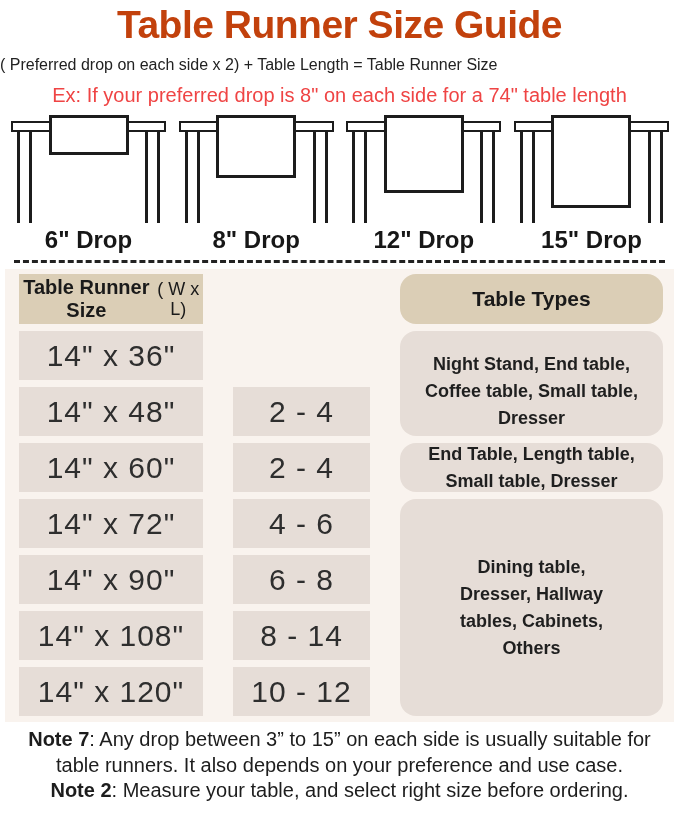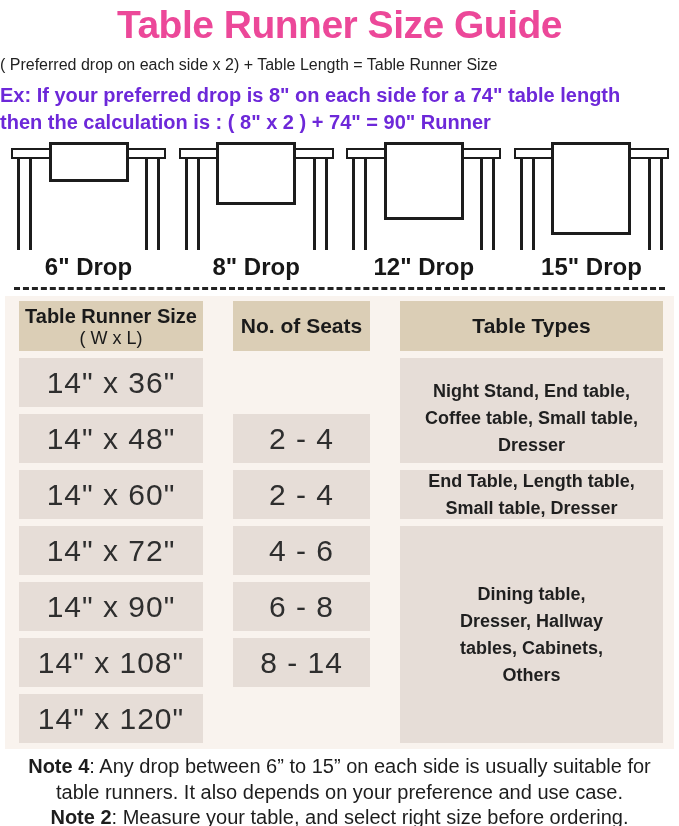--- a/index.html
+++ b/index.html
@@ -11,24 +11,24 @@
   }
   *{box-sizing:border-box;}
   html,body{margin:0;padding:0;}
   body{
     width:679px;height:826px;overflow:hidden;background:#ffffff;
     font-family:"Liberation Sans","DejaVu Sans",sans-serif;color:var(--ink);
   }
   
   .page-title{
     margin:2px 0 0;text-align:center;font-size:39px;line-height:46px;
-    font-weight:800;letter-spacing:-0.5px;color:#ec4899;
+    font-weight:800;letter-spacing:-0.5px;color:#c2410c;
   }
   .formula-line{margin:3px 0 0;text-align:left;font-size:16px;line-height:27px;color:#222;}
-  .example-line{margin:0;font-size:20px;line-height:27px;color:#6d28d9;font-weight:bold;}
+  .example-line{margin:0;text-align:center;font-size:20px;line-height:27px;color:#ef4444;}
   .example-line.first{margin-top:4px;}
   
   .figures-row{
     display:flex;justify-content:space-between;
     padding:0 10px 0 11px;margin-top:3px;
   }
   .figure{width:155px;}
   .drawing{position:relative;height:111px;}
   .tabletop{
     position:absolute;top:9px;left:0;right:0;height:11px;
@@ -56,49 +56,48 @@
     margin:6px 5px 0 5px;background:var(--panel-bg);
     padding:5px 11px 6px 14px;
   }
   .grid{
     display:grid;
     grid-template-columns:184px 137px 263px;
     grid-template-rows:50px repeat(7,49px);
     column-gap:30px;row-gap:7px;
   }
   .cell{display:flex;align-items:center;justify-content:center;text-align:center;}
-  .cell.header{background:var(--header-bg);flex-direction:column;font-weight:700;font-size:21px;color:#1a1a1a;}
+  .cell.header{background:var(--header-bg);flex-direction:row;font-weight:700;font-size:21px;color:#1a1a1a;}
   .h-main{font-size:20px;font-weight:700;line-height:23px;}
   .h-sub{font-size:18px;font-weight:400;line-height:20px;}
   .cell.val{background:var(--cell-bg);font-size:30px;font-weight:400;letter-spacing:1px;color:var(--val-ink);}
   .cell.types{background:var(--cell-bg);}
   .types-text{font-size:18px;font-weight:700;line-height:27px;color:#1f1f1f;}
   .w225{max-width:232px;margin-top:16px;}
   .w250{max-width:252px;}
   .w185{max-width:182px;}
-  .c1{grid-column:1;}.c2{grid-column:2;}.c3{grid-column:3;}
+  .c1{grid-column:1;}.c2{grid-column:2;}.c3{grid-column:3;border-radius:16px;}
   .rh{grid-row:1;}.r1{grid-row:2;}.r2{grid-row:3;}.r3{grid-row:4;}
   .r4{grid-row:5;}.r5{grid-row:6;}.r6{grid-row:7;}.r7{grid-row:8;}
   .span-a{grid-row:2/4;}
   .span-b{grid-row:4/5;}
   .span-c{grid-row:5/9;}
   
   .notes{margin-top:5px;text-align:center;font-size:20px;line-height:25.5px;color:#1d1d1d;}
   .note{margin:0;}
   .note strong{font-weight:700;}
 </style>
 </head>
 <body>
 
 <div class="page">
 
   <h1 class="page-title">Table Runner Size Guide</h1>
   <p class="formula-line">( Preferred drop on each side x 2) + Table Length = Table Runner Size</p>
   <p class="example-line first">Ex: If your preferred drop is 8" on each side for a 74" table length</p>
-  <p class="example-line">then the calculation is : ( 8" x 2 ) + 74" = 90" Runner</p>
 
   <div class="figures-row">
 
     <div class="figure fig-6">
       <div class="drawing">
         <div class="tabletop"></div>
         <div class="leg leg-left"></div>
         <div class="leg leg-right"></div>
         <div class="runner"></div>
       </div>
@@ -139,48 +138,48 @@
 
   <div class="dashed-divider"></div>
 
   <div class="table-panel">
     <div class="grid">
 
       <div class="cell header c1 rh">
         <span class="h-main">Table Runner Size</span>
         <span class="h-sub">( W x L)</span>
       </div>
-      <div class="cell header c2 rh">No. of Seats</div>
       <div class="cell header c3 rh">Table Types</div>
 
       <div class="cell val c1 r1">14" x 36"</div>
       <div class="cell val c1 r2">14" x 48"</div>
       <div class="cell val c1 r3">14" x 60"</div>
       <div class="cell val c1 r4">14" x 72"</div>
       <div class="cell val c1 r5">14" x 90"</div>
       <div class="cell val c1 r6">14" x 108"</div>
       <div class="cell val c1 r7">14" x 120"</div>
 
       <div class="cell val c2 r2">2 - 4</div>
       <div class="cell val c2 r3">2 - 4</div>
       <div class="cell val c2 r4">4 - 6</div>
       <div class="cell val c2 r5">6 - 8</div>
       <div class="cell val c2 r6">8 - 14</div>
+      <div class="cell val c2 r7">10 - 12</div>
 
       <div class="cell types c3 span-a">
         <span class="types-text w225">Night Stand, End table, Coffee table, Small table, Dresser</span>
       </div>
       <div class="cell types c3 span-b">
         <span class="types-text w250">End Table, Length table, Small table, Dresser</span>
       </div>
       <div class="cell types c3 span-c">
         <span class="types-text w185">Dining table, Dresser, Hallway tables, Cabinets, Others</span>
       </div>
 
     </div>
   </div>
 
   <div class="notes">
-    <p class="note"><strong>Note 4</strong><span>: Any drop between 6” to 15” on each side is usually suitable for</span><br><span>table runners. It also depends on your preference and use case.</span></p>
+    <p class="note"><strong>Note 7</strong><span>: Any drop between 3” to 15” on each side is usually suitable for</span><br><span>table runners. It also depends on your preference and use case.</span></p>
     <p class="note"><strong>Note 2</strong><span>: Measure your table, and select right size before ordering.</span></p>
   </div>
 
 </div>
 
 </body></html>

